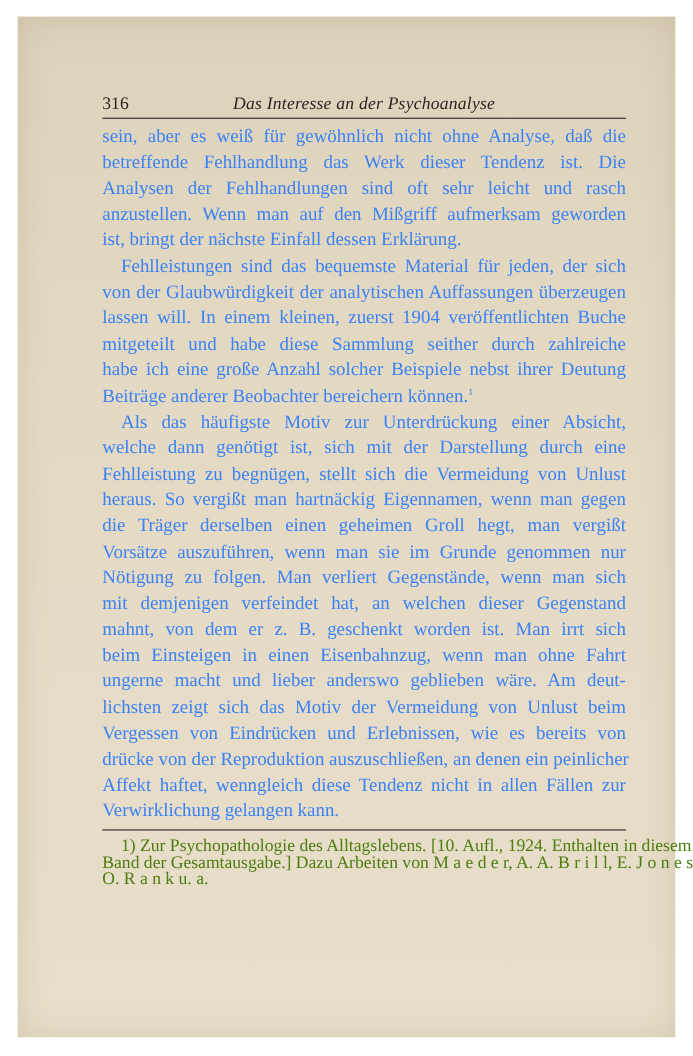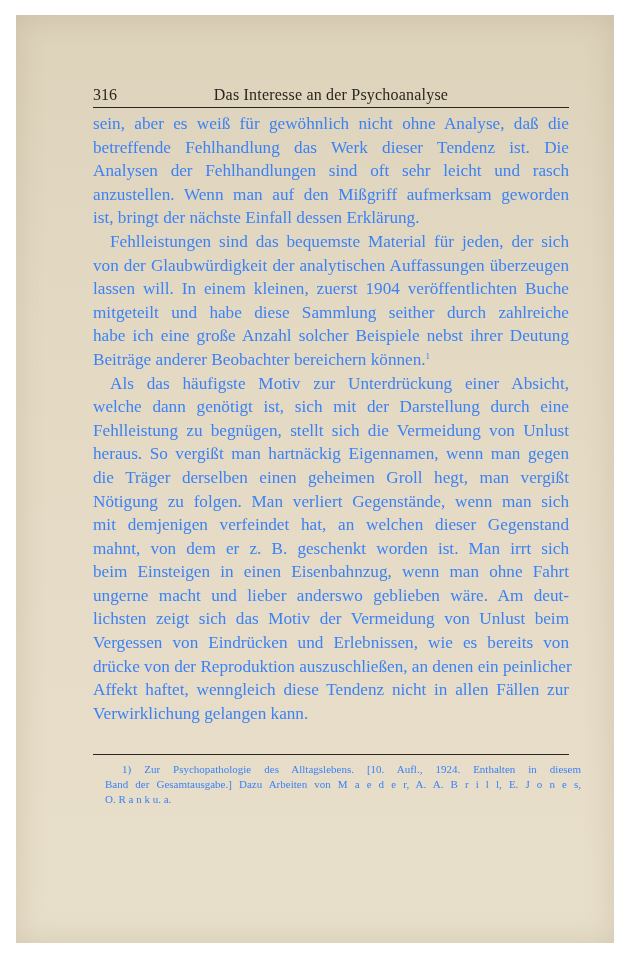--- a/index.html
+++ b/index.html
@@ -15,42 +15,42 @@
   .running-head {
     position: absolute; left: 93px; top: 84px; width: 476px; height: 22px;
     font-family: "Liberation Serif", "DejaVu Serif", serif;
     color: #2a2520;
   }
   .page-number {
     position: absolute; left: 0; top: 2px; font-size: 16px;
   }
   .head-title {
     position: absolute; left: 0; right: 0; top: 2px; text-align: center;
-    font-size: 16px; letter-spacing: 0.2px;
+    font-style: italic; font-size: 16px; letter-spacing: 0.2px;
   }
   .rule {
     position: absolute; height: 0; border-top: 1.5px solid #2a2520;
   }
   .head-rule { left: 93px; top: 107px; width: 476px; }
   .foot-rule { left: 93px; top: 754px; width: 476px; border-top-width: 1.3px; }
   .body-text {
     position: absolute; left: 93px; top: 112px; width: 476px;
     font-family: "Liberation Serif", "DejaVu Serif", serif;
     font-size: 17.2px; line-height: 23.6px; color: #3b82f6;
   }
   .line {
     display: block; white-space: nowrap; text-align: justify;
     text-align-last: justify; height: 23.6px;
   }
   .line.last { text-align-last: left; }
   .line.indent { padding-left: 17px; }
   .footnote {
     position: absolute; left: 93px; top: 762px; width: 476px;
     font-family: "Liberation Serif", "DejaVu Serif", serif;
-    font-size: 11px; line-height: 15.2px; color: #3b82f6; margin-left: 12px;
+    font-size: 16px; line-height: 15.2px; color: #4d7c0f;
   }
   .footnote .line { height: 15.2px; }
   .footnote .line.indent { padding-left: 17px; }
   sup { font-size: 9px; line-height: 0; vertical-align: 6px; }
 </style>
 </head>
 <body>
 
 <div class="page">
 </div>
@@ -71,20 +71,21 @@
     <span class="line">von der Glaubwürdigkeit der analytischen Auffassungen überzeugen</span>
     <span class="line">lassen will. In einem kleinen, zuerst 1904 veröffentlichten Buche</span>
     <span class="line">mitgeteilt und habe diese Sammlung seither durch zahlreiche</span>
     <span class="line">habe ich eine große Anzahl solcher Beispiele nebst ihrer Deutung</span>
     <span class="line last">Beiträge anderer Beobachter bereichern können.<sup>1</sup></span>
     <span class="line indent">Als das häufigste Motiv zur Unterdrückung einer Absicht,</span>
     <span class="line">welche dann genötigt ist, sich mit der Darstellung durch eine</span>
     <span class="line">Fehlleistung zu begnügen, stellt sich die Vermeidung von Unlust</span>
     <span class="line">heraus. So vergißt man hartnäckig Eigennamen, wenn man gegen</span>
     <span class="line">die Träger derselben einen geheimen Groll hegt, man vergißt</span>
+    <span class="line">Vorsätze auszuführen, wenn man sie im Grunde genommen nur</span>
     <span class="line">Nötigung zu folgen. Man verliert Gegenstände, wenn man sich</span>
     <span class="line">mit demjenigen verfeindet hat, an welchen dieser Gegenstand</span>
     <span class="line">mahnt, von dem er z. B. geschenkt worden ist. Man irrt sich</span>
     <span class="line">beim Einsteigen in einen Eisenbahnzug, wenn man ohne Fahrt</span>
     <span class="line">ungerne macht und lieber anderswo geblieben wäre. Am deut-</span>
     <span class="line">lichsten zeigt sich das Motiv der Vermeidung von Unlust beim</span>
     <span class="line">Vergessen von Eindrücken und Erlebnissen, wie es bereits von</span>
     <span class="line">drücke von der Reproduktion auszuschließen, an denen ein peinlicher</span>
     <span class="line">Affekt haftet, wenngleich diese Tendenz nicht in allen Fällen zur</span>
     <span class="line last">Verwirklichung gelangen kann.</span>

